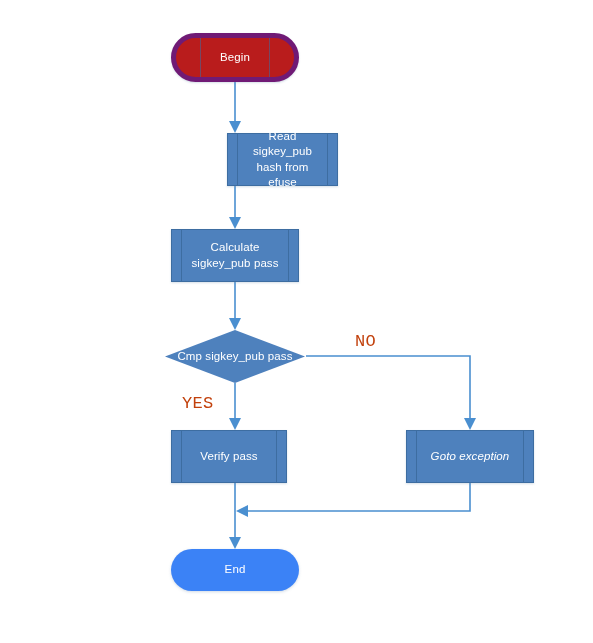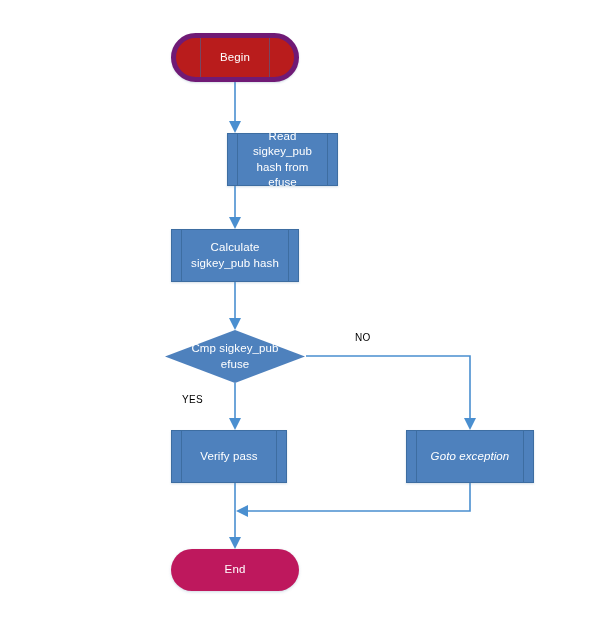--- a/index.html
+++ b/index.html
@@ -54,21 +54,21 @@
     top: 0;
     bottom: 0;
     width: 1px;
     background: rgba(62,109,161,0.55);
   }
   .terminator-begin .seam.left  { left: 24px; }
   .terminator-begin .seam.right { right: 24px; }
 
   
   .terminator-end {
-    background: #be185d;
+    background: #3b82f6;
     border-radius: 21px;
     box-shadow: 0 1px 3px rgba(120,150,180,0.35);
   }
 
   
   .predefined {
     background: #4E81BD;
     border: 1px solid #3d6da1;
     box-shadow: 0 1px 2px rgba(120,150,180,0.30);
   }
@@ -106,25 +106,26 @@
   .decision .label {
     position: relative;
     z-index: 2;
     width: 118px;
     margin: 0 auto;
   }
 
   
   .edge-label {
     position: absolute;
-    color: #000000;
-    font-size: 10px;
+    color: #c2410c;
+    font-size: 17px;
     letter-spacing: 0.3px;
     user-select: none;
     white-space: nowrap;
+    font-family: Liberation Mono, monospace;
   }
 </style>
 </head>
 <body>
 
 <div id="canvas">
 
   <svg id="svg-layer" viewBox="0 0 593 643" xmlns="http://www.w3.org/2000/svg">
 
     <g>
@@ -171,26 +172,26 @@
 
   <div class="node predefined" style="left:187px; top:133px; width:111px; height:53px;margin-left:40px;">
     <span class="bar left"></span>
     <span class="bar right"></span>
     <span class="label">Read sigkey_pub hash from efuse</span>
   </div>
 
   <div class="node predefined" style="left:171px; top:229px; width:128px; height:53px;">
     <span class="bar left"></span>
     <span class="bar right"></span>
-    <span class="label">Calculate sigkey_pub hash</span>
+    <span class="label">Calculate sigkey_pub pass</span>
   </div>
 
   <div class="node decision" style="left:165px; top:330px; width:140px; height:53px;">
     <span class="diamond-fill"></span>
-    <span class="label">Cmp sigkey_pub efuse</span>
+    <span class="label">Cmp sigkey_pub pass</span>
   </div>
 
   <div class="node predefined" style="left:171px; top:430px; width:116px; height:53px;">
     <span class="bar left"></span>
     <span class="bar right"></span>
     <span class="label">Verify pass</span>
   </div>
 
   <div class="node predefined" style="left:406px; top:430px; width:128px; height:53px;font-style:italic;">
     <span class="bar left"></span>

